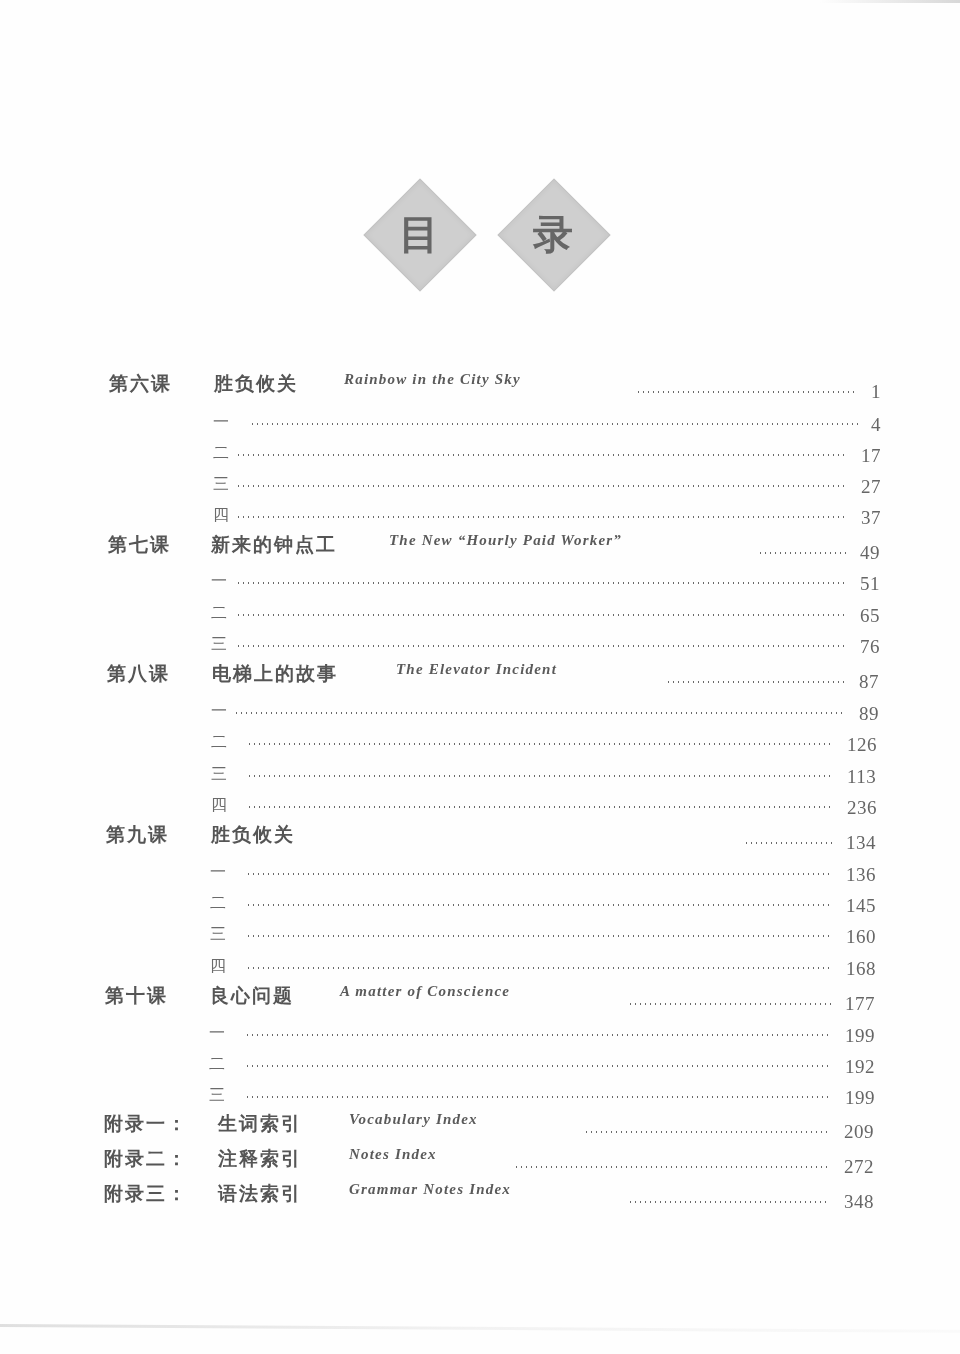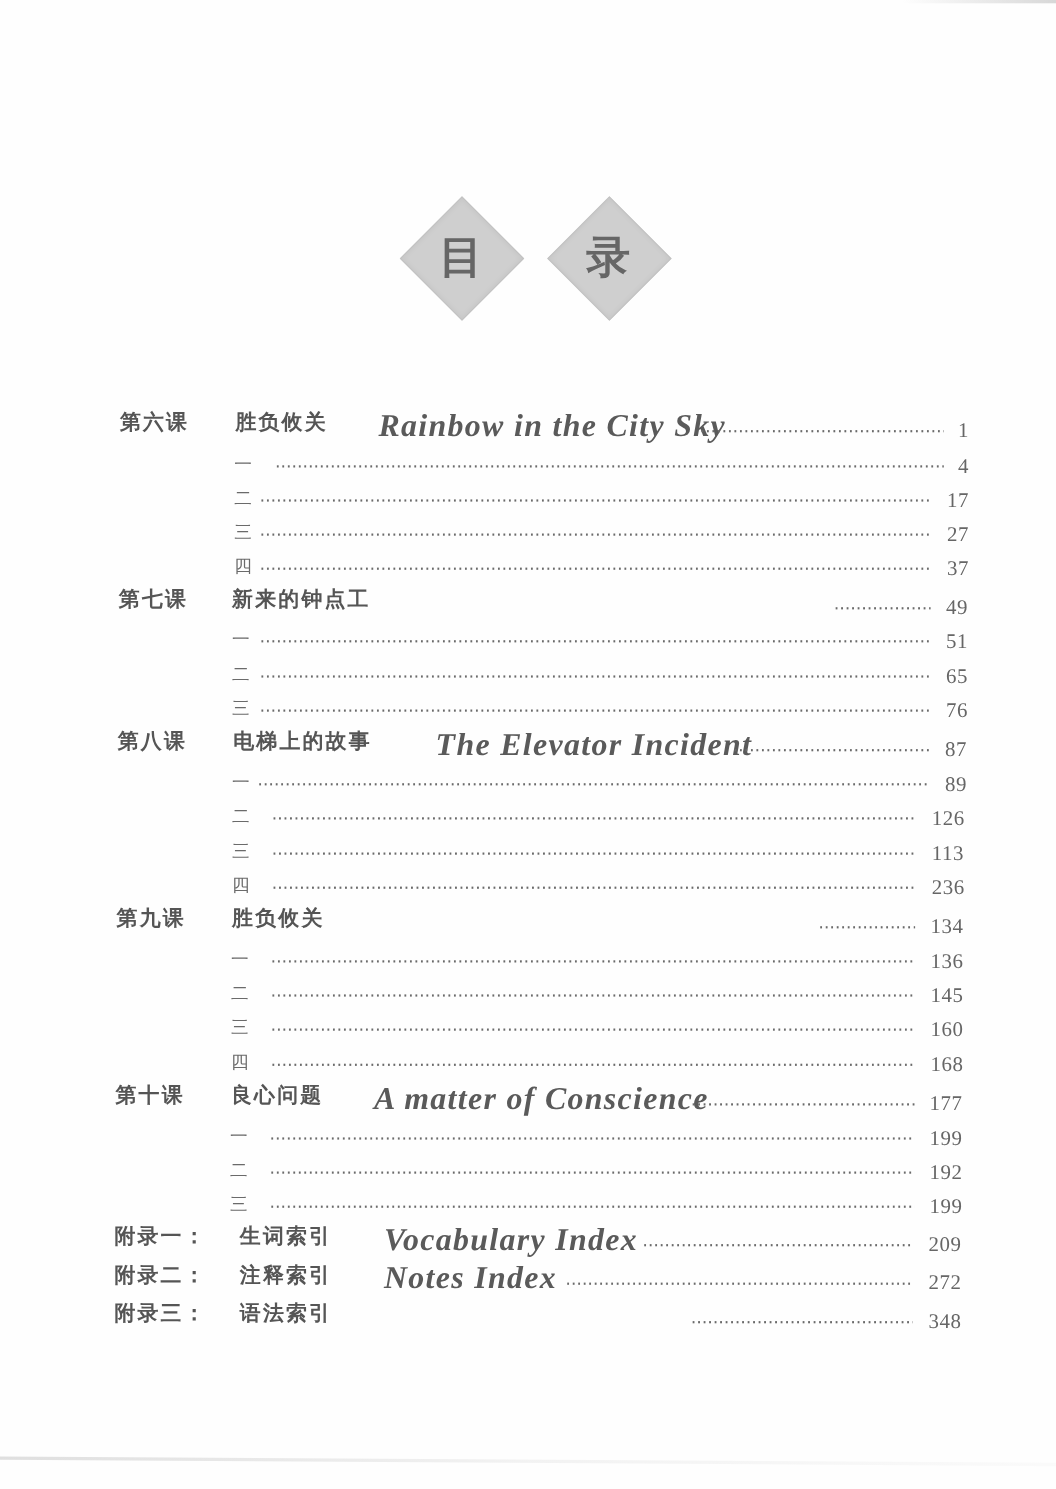--- a/index.html
+++ b/index.html
@@ -96,21 +96,21 @@
       font-size: 19px;
       letter-spacing: 2px;
       color: #555;
       white-space: nowrap;
     }
     .en-title {
       position: absolute;
       font-family: "Liberation Serif", serif;
       font-style: italic;
       font-weight: bold;
-      font-size: 29px;
+      font-size: 15px;
       letter-spacing: 1.2px;
       color: #5a5a5a;
       white-space: nowrap;
     }
     .sec-label {
       position: absolute;
       font-family: "DejaVu Serif", serif;
       font-size: 16px;
       color: #6a6a6a;
       white-space: nowrap;
@@ -174,20 +174,21 @@
   </div>
   <div class="row" style="top:503px">
     <span class="sec-label" style="left:209px;top:2px">四</span>
     <span class="leader" style="left:232px;width:610px;top:13px"></span>
     <span class="page-num" style="left:857px;top:4px">37</span>
   </div>
 
   <div class="row" style="top:532px">
     <span class="lesson-label" style="left:104px;top:0">第七课</span>
     <span class="cn-title" style="left:207px;top:0">新来的钟点工</span>
+    <span class="en-title" style="left:385px;top:0">The New “Hourly Paid Worker”</span>
     <span class="leader" style="left:754px;width:88px;top:20px"></span>
     <span class="page-num" style="left:856px;top:10px">49</span>
   </div>
   <div class="row" style="top:569px">
     <span class="sec-label" style="left:207px;top:2px">一</span>
     <span class="leader" style="left:232px;width:610px;top:13px"></span>
     <span class="page-num" style="left:856px;top:4px">51</span>
   </div>
   <div class="row" style="top:601px">
     <span class="sec-label" style="left:207px;top:2px">二</span>
@@ -288,17 +289,18 @@
   <div class="row" style="top:1146px">
     <span class="lesson-label" style="left:100px;top:0">附录二：</span>
     <span class="cn-title" style="left:214px;top:0">注释索引</span>
     <span class="en-title" style="left:345px;top:0">Notes Index</span>
     <span class="leader" style="left:510px;width:316px;top:20px"></span>
     <span class="page-num" style="left:840px;top:10px">272</span>
   </div>
   <div class="row" style="top:1181px">
     <span class="lesson-label" style="left:100px;top:0">附录三：</span>
     <span class="cn-title" style="left:214px;top:0">语法索引</span>
+    <span class="en-title" style="left:345px;top:0">Grammar Notes Index</span>
     <span class="leader" style="left:624px;width:202px;top:20px"></span>
     <span class="page-num" style="left:840px;top:10px">348</span>
   </div>
 
 </div>
 
 </body></html>

